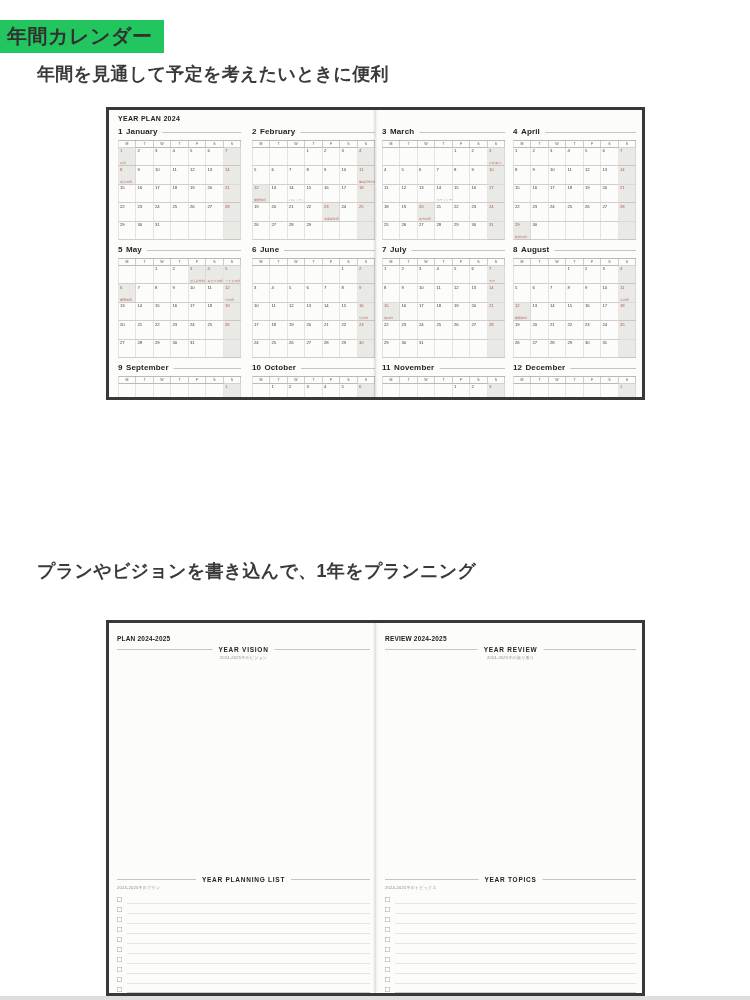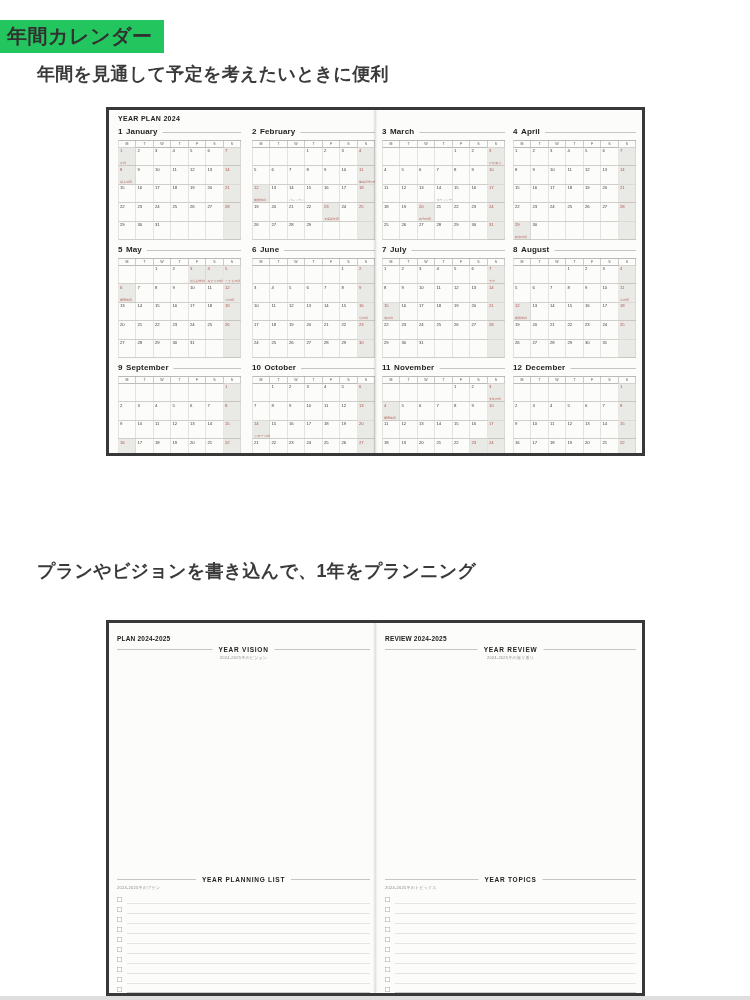--- a/index.html
+++ b/index.html
@@ -10,21 +10,21 @@
       font-size:20px;font-weight:bold;line-height:24px;padding:4px 12px 5px 7px;letter-spacing:.5px;}
   .h2.s1{top:3px;} .h2.s2{top:492px;}
   .h3{position:absolute;left:5px;font-size:18px;font-weight:bold;color:#3a3a3a;letter-spacing:.3px;margin-left:32px;}
   .h3.s1{top:44px;} .h3.s2{top:541px;}
   .desc{position:absolute;left:5px;font-size:12.5px;color:#454545;line-height:21px;}
   .desc.s1{top:72px;} .desc.s2{top:574px;}
   .desc span{display:block;}
   
   .fig{position:absolute;left:106px;width:539px;background:#fcfcfb;border:3px solid #383838;
        box-sizing:border-box;overflow:hidden;}
-  .fig1{top:107px;height:349px;}
+  .fig1{top:107px;height:293px;}
   .fig2{top:620px;height:376px;}
   .scale{position:absolute;left:0;top:0;transform:scale(.5);transform-origin:0 0;}
   .scale1{width:1066px;height:754px;}
   .scale2{width:1066px;height:740px;}
   .gut{position:absolute;top:0;bottom:0;left:528px;width:10px;
        background:linear-gradient(90deg,rgba(0,0,0,0) 0%,rgba(0,0,0,.12) 45%,rgba(0,0,0,.05) 60%,rgba(0,0,0,0) 100%);}
   
   .yp-title{position:absolute;left:18px;top:8px;font-size:14px;font-weight:bold;color:#222;letter-spacing:.6px;}
   .months{position:absolute;inset:0;}
   .month{position:absolute;width:246px;}

